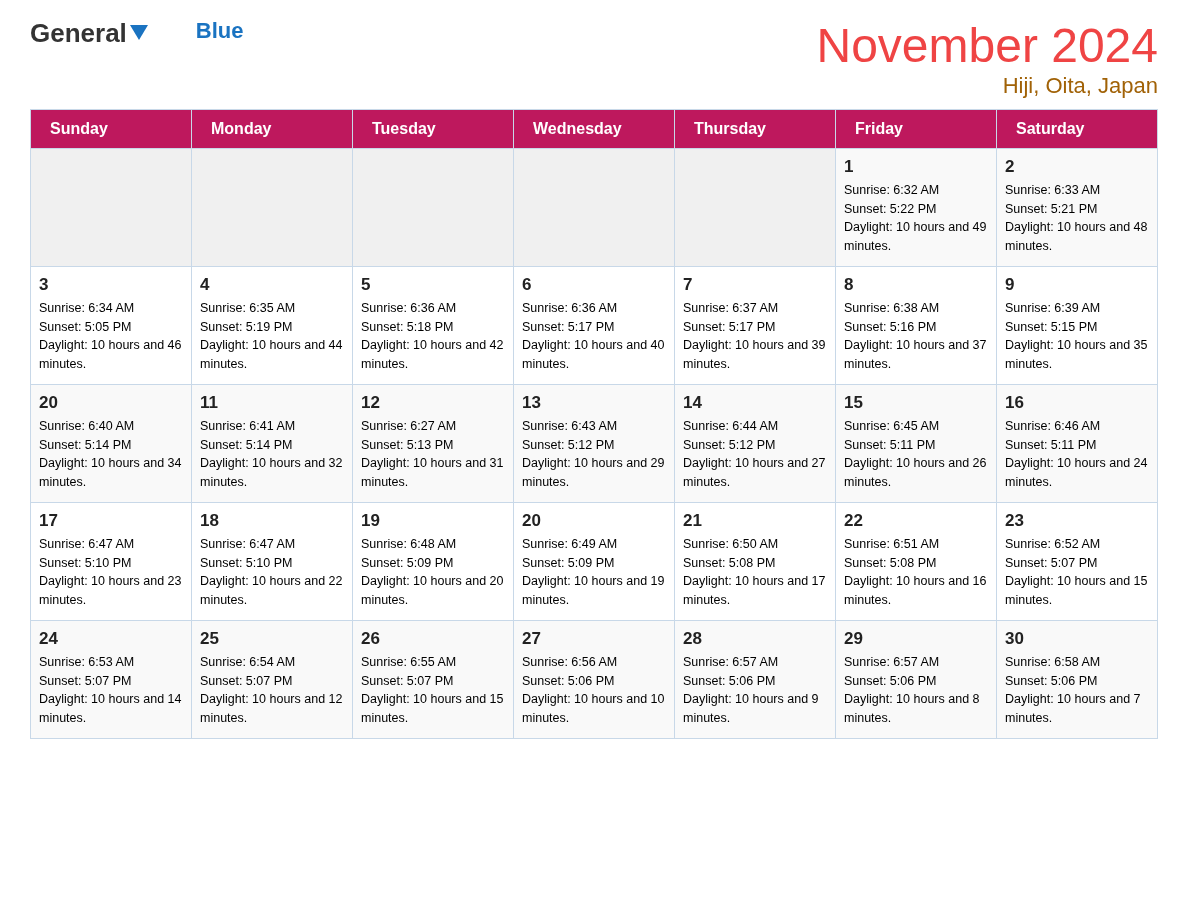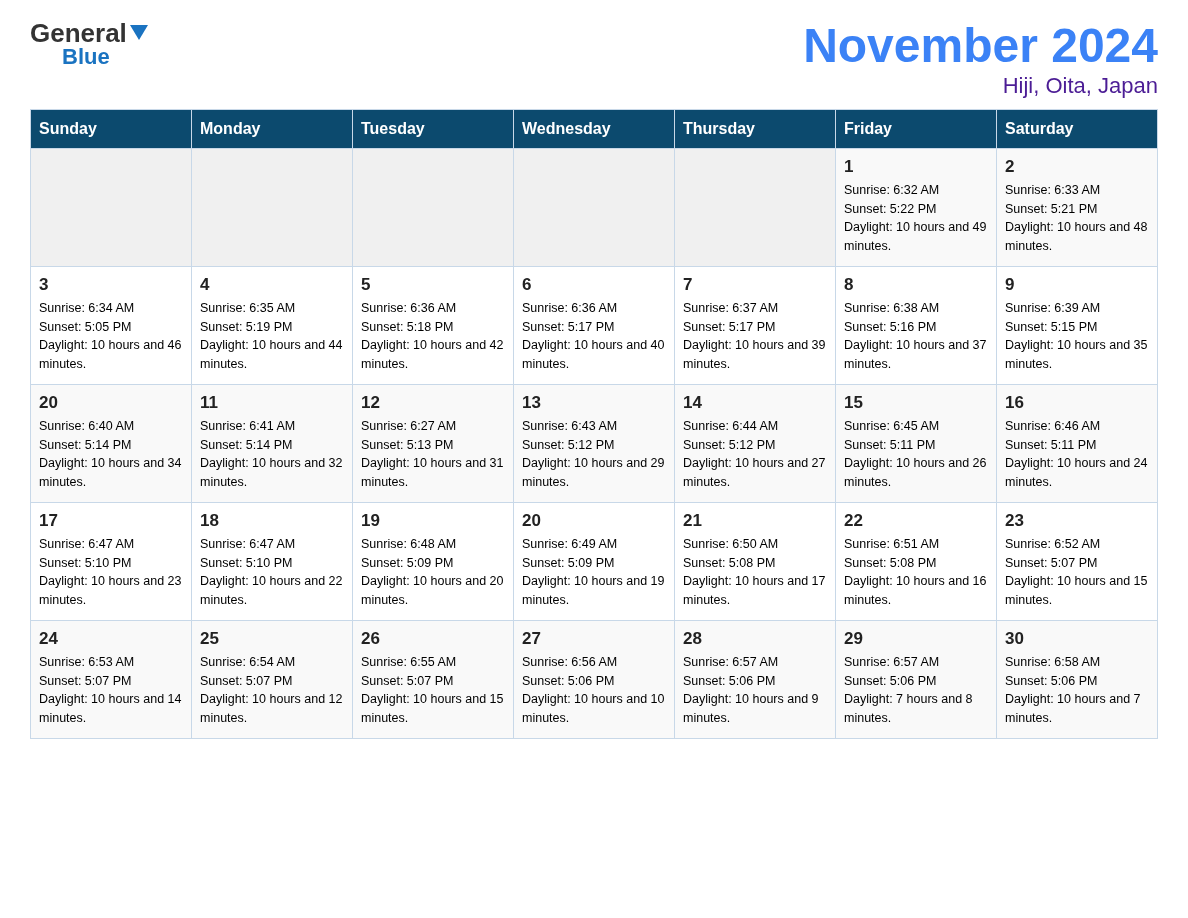--- a/index.html
+++ b/index.html
@@ -11,22 +11,23 @@
       min-height: 918px;
     }
     .header {
       display: flex;
       justify-content: space-between;
       align-items: flex-start;
       margin-bottom: 10px;
     }
     .logo {
       display: flex;
-      flex-direction: column;
+      flex-direction: row;
       align-items: flex-start;
+      gap: 16px;
     }
     .logo-general {
       font-size: 26px;
       font-weight: bold;
       color: #333;
       line-height: 1;
     }
     .logo-general span {
       color: #1a73c1;
     }
@@ -35,40 +36,40 @@
       font-weight: bold;
       color: #1a73c1;
       margin-left: 32px;
       line-height: 1;
     }
     .title-block {
       text-align: right;
     }
     .title-block h1 {
       font-size: 48px;
-      font-weight: 700;
-      color: #3b82f6;
+      font-weight: 400;
+      color: #ef4444;
       line-height: 1.1;
     }
     .title-block h2 {
       font-size: 22px;
       font-weight: 400;
-      color: #4c1d95;
+      color: #a16207;
     }
     .calendar {
       width: 100%;
       border-collapse: collapse;
       margin-top: 8px;
     }
     .calendar thead tr th {
-      background-color: #0c4a6e;
+      background-color: #be185d;
       color: #fff;
       font-size: 16px;
       font-weight: bold;
-      padding: 10px 8px;
+      padding: 10px 19px;
       text-align: left;
       border: 1px solid #c8d8e8;
     }
     .calendar tbody tr td {
       vertical-align: top;
       padding: 8px 8px 10px 8px;
       border: 1px solid #c8d8e8;
       width: 14.28%;
       min-height: 100px;
       font-size: 13px;
@@ -252,21 +253,21 @@
         <td>
           <span class="day-num">27</span>
           <div class="day-info"><span>Sunrise: 6:56 AM</span><br><span>Sunset: 5:06 PM</span><br><span>Daylight: 10 hours and 10 minutes.</span></div>
         </td>
         <td>
           <span class="day-num">28</span>
           <div class="day-info"><span>Sunrise: 6:57 AM</span><br><span>Sunset: 5:06 PM</span><br><span>Daylight: 10 hours and 9 minutes.</span></div>
         </td>
         <td>
           <span class="day-num">29</span>
-          <div class="day-info"><span>Sunrise: 6:57 AM</span><br><span>Sunset: 5:06 PM</span><br><span>Daylight: 7 hours and 8 minutes.</span></div>
+          <div class="day-info"><span>Sunrise: 6:57 AM</span><br><span>Sunset: 5:06 PM</span><br><span>Daylight: 10 hours and 8 minutes.</span></div>
         </td>
         <td>
           <span class="day-num">30</span>
           <div class="day-info"><span>Sunrise: 6:58 AM</span><br><span>Sunset: 5:06 PM</span><br><span>Daylight: 10 hours and 7 minutes.</span></div>
         </td>
       </tr>
     </tbody>
 </table>
 
 </body></html>

